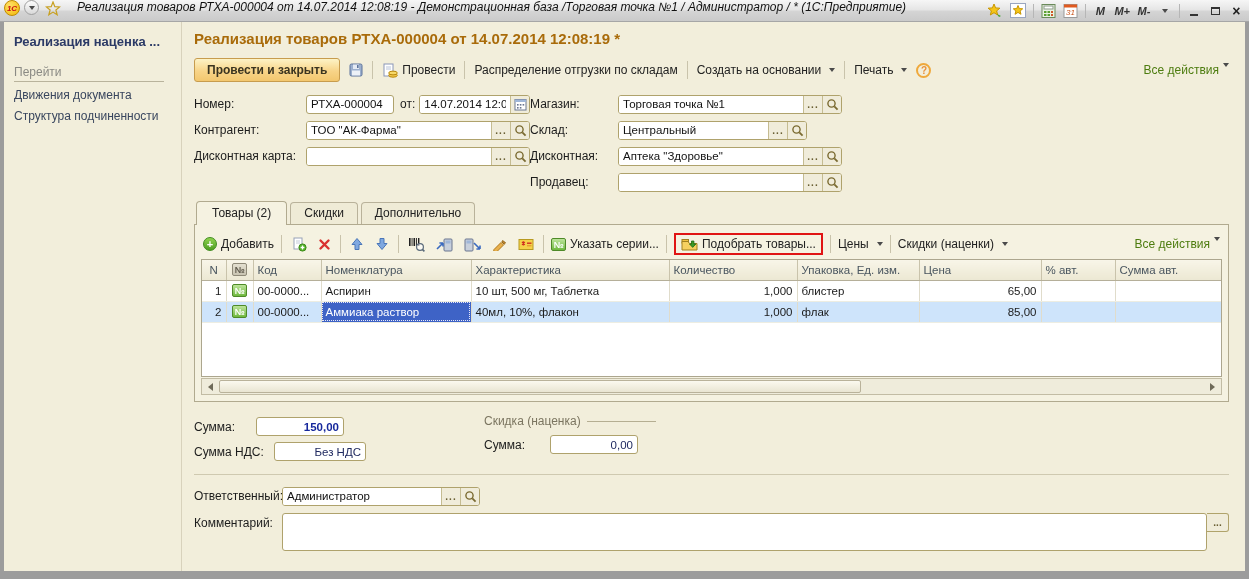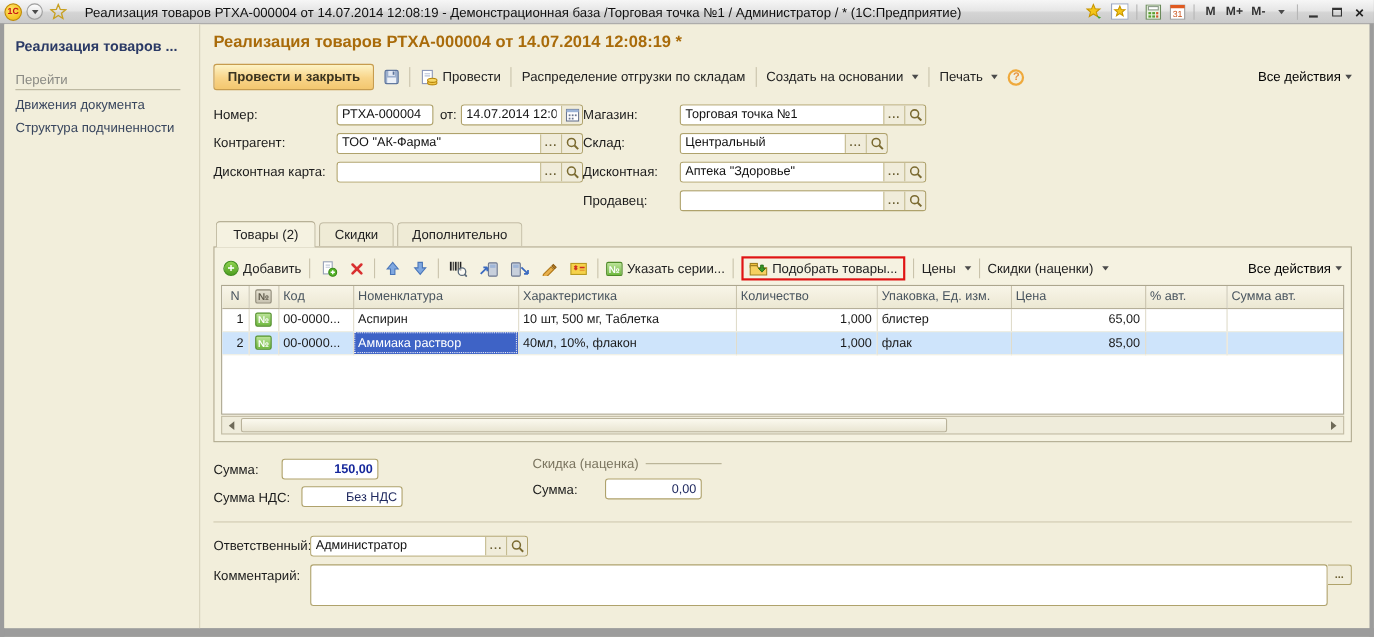--- a/index.html
+++ b/index.html
@@ -4,23 +4,23 @@
 <style>
   * { box-sizing: border-box; margin: 0; padding: 0; }
   html,body { width:1249px; height:579px; }
   body { font-family: "Liberation Sans", sans-serif; font-size:12px; color:#1a1a1a; background:#9c9c9c; }
 
   .window { width:1249px; height:579px; display:flex; flex-direction:column;
             border-left:4px solid #9c9c9c; border-right:4px solid #9c9c9c; border-bottom:8px solid #9c9c9c;
             background:#F2EEDB; }
 
   
-  .titlebar { height:22px; flex:0 0 22px; display:flex; align-items:center; gap:4px; padding:0 4px;
+  .titlebar { height:22px; flex:0 0 22px; display:flex; gap:4px; padding:0 4px;
               background:linear-gradient(#F6F6F6, #E6E6E6 45%, #D4D4D4 55%, #CACACA); border-bottom:1px solid #A6A6A6;
-              margin:0 -4px; }
+              margin:0 -4px;font-style:italic; }
   .logo1c { width:16px; height:16px; border-radius:50%; background:radial-gradient(circle at 35% 30%, #FFE066, #F2B705);
             border:1px solid #C08A00; color:#C81414; font-size:8px; font-weight:bold; display:flex; align-items:center; justify-content:center; }
   .tb-circle { width:15px; height:15px; border-radius:50%; background:linear-gradient(#FDFDFD,#D8D8D8); border:1px solid #9F9F9F;
                display:flex; align-items:center; justify-content:center; }
   .tb-title { margin-left:10px; font-size:12px; color:#111; white-space:nowrap; overflow:hidden; }
   .tb-right { margin-left:auto; display:flex; align-items:center; gap:3px; }
   .tb-btn { min-width:18px; height:17px; display:flex; align-items:center; justify-content:center; font-size:11px; color:#222; padding:0 2px; }
   .tb-mem { font-weight:bold; font-size:11px; color:#333; }
   .tb-sep { width:1px; height:14px; background:#B6B6B6; margin:0 2px; }
   .dd { display:inline-block; width:0; height:0; border-left:3px solid transparent; border-right:3px solid transparent;
@@ -41,21 +41,21 @@
   
   .cmdbar { display:flex; align-items:center; gap:6px; height:26px; margin-bottom:8px; }
   .btn-primary { font-family:inherit; font-size:12px; font-weight:bold; color:#3a3420; height:24px; padding:0 12px;
                  background:linear-gradient(#FDF3C6,#F8D488 55%, #F3C76F); border:1px solid #C79C4E; border-radius:3px; cursor:pointer; }
   .bar-btn { display:inline-flex; align-items:center; gap:4px; background:none; border:none; font-family:inherit; font-size:12px;
              color:#222; height:22px; padding:0 3px; cursor:pointer; white-space:nowrap; }
   .icon-btn { background:none; border:none; padding:1px 2px; cursor:pointer; display:flex; align-items:center; }
   .vsep { width:1px; height:18px; background:#C9C3AB; }
   .help-circ { width:15px; height:15px; border-radius:50%; border:2px solid #EFA93C; color:#E8923C; font-weight:bold; font-size:10px;
                display:flex; align-items:center; justify-content:center; }
-  .all-actions { margin-left:auto; display:inline-flex; align-items:center; color:#000000; cursor:pointer; white-space:nowrap; }
+  .all-actions { margin-left:auto; display:inline-flex; color:#4d7c0f; cursor:pointer; white-space:nowrap; }
 
   
   .form-area { display:flex; margin-bottom:6px; }
   .fcol-left { width:336px; flex:0 0 336px; }
   .frow { display:flex; align-items:center; height:26px; }
   .flabel { color:#1c1c1c; white-space:nowrap; }
   .lw { width:112px; flex:0 0 112px; }
   .rw { width:88px; flex:0 0 88px; }
   .tinput { height:19px; border:1px solid #AFA26C; border-radius:3px; padding:0 4px; font-family:inherit; font-size:11.5px; color:#111; background:#fff; outline:none; }
   .lookup { display:inline-flex; height:19px; border:1px solid #AFA26C; border-radius:3px; background:#fff; overflow:hidden; }
@@ -177,21 +177,21 @@
       <span class="tb-btn">
           <span class="max-box"></span>
         </span>
       <span class="tb-btn" style="font-size:14px;font-weight:bold">×</span>
     </span>
   </div>
 
   <div class="appbody">
 
     <div class="sidebar">
-      <div class="sb-title">Реализация товаров ...</div>
+      <div class="sb-title">Реализация наценка ...</div>
       <div class="sb-section">Перейти</div>
       <a class="sb-link">Движения документа</a>
       <a class="sb-link">Структура подчиненности</a>
     </div>
 
     <div class="main">
       <div class="page-title">Реализация товаров РТХА-000004 от 14.07.2014 12:08:19 *</div>
 
       <div class="cmdbar">
         <button class="btn-primary">Провести и закрыть</button>

